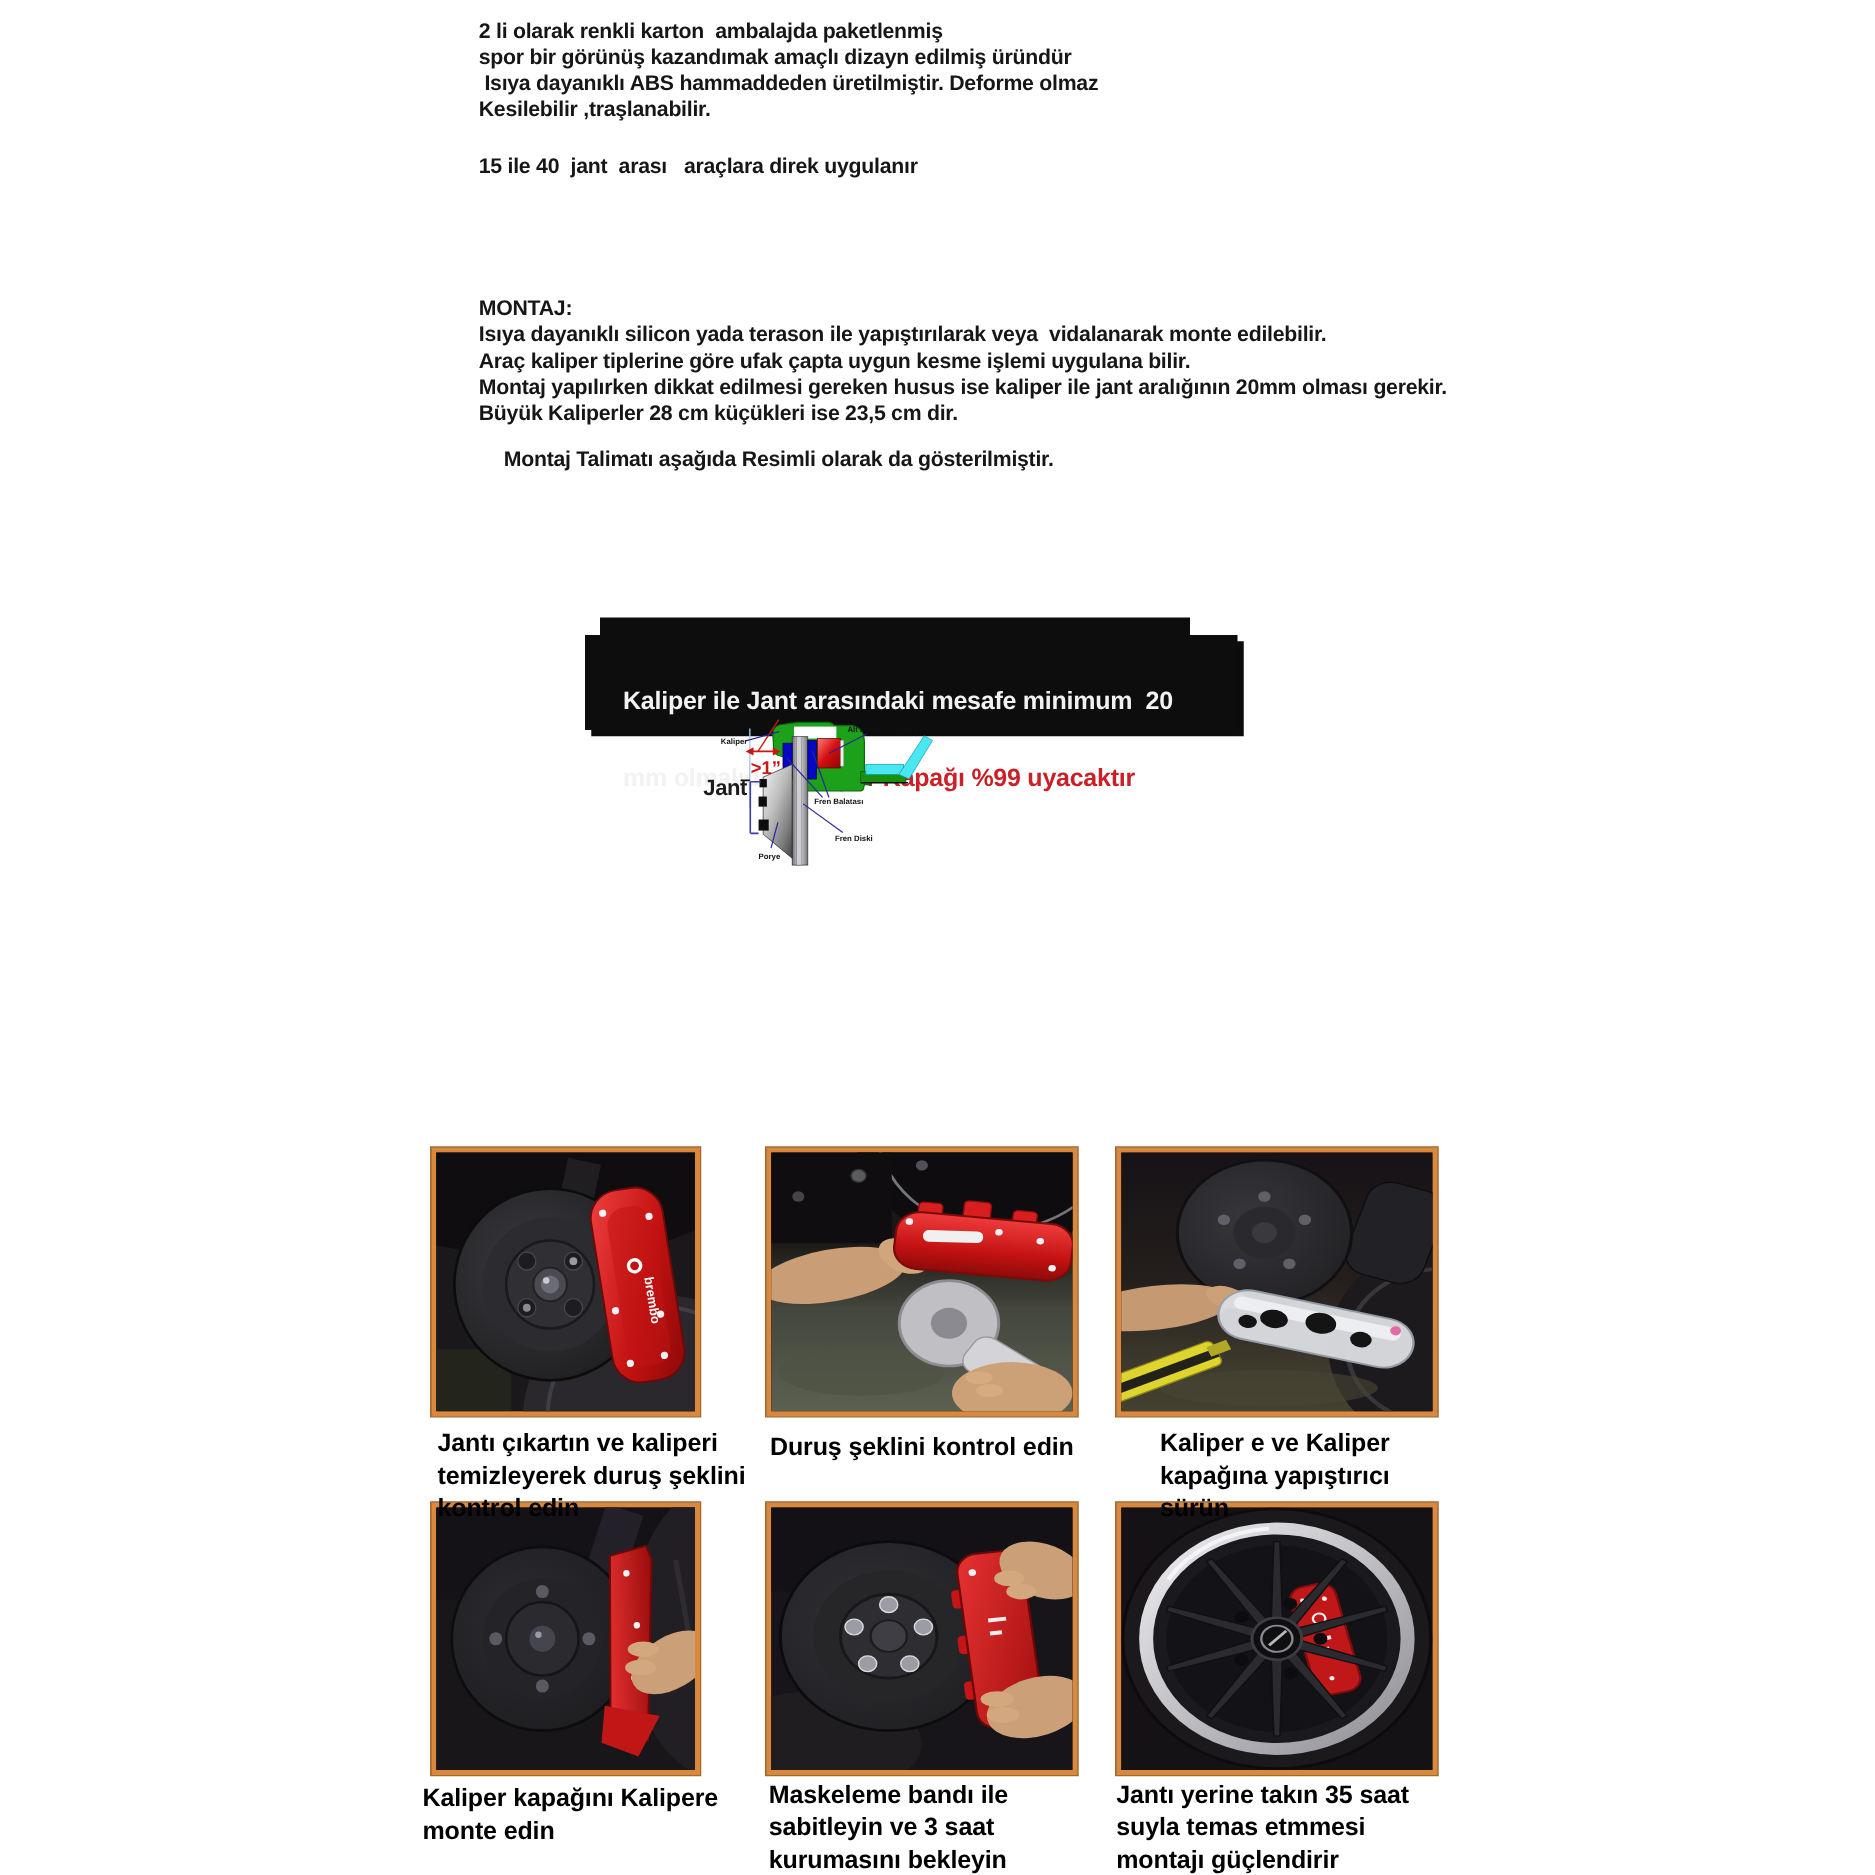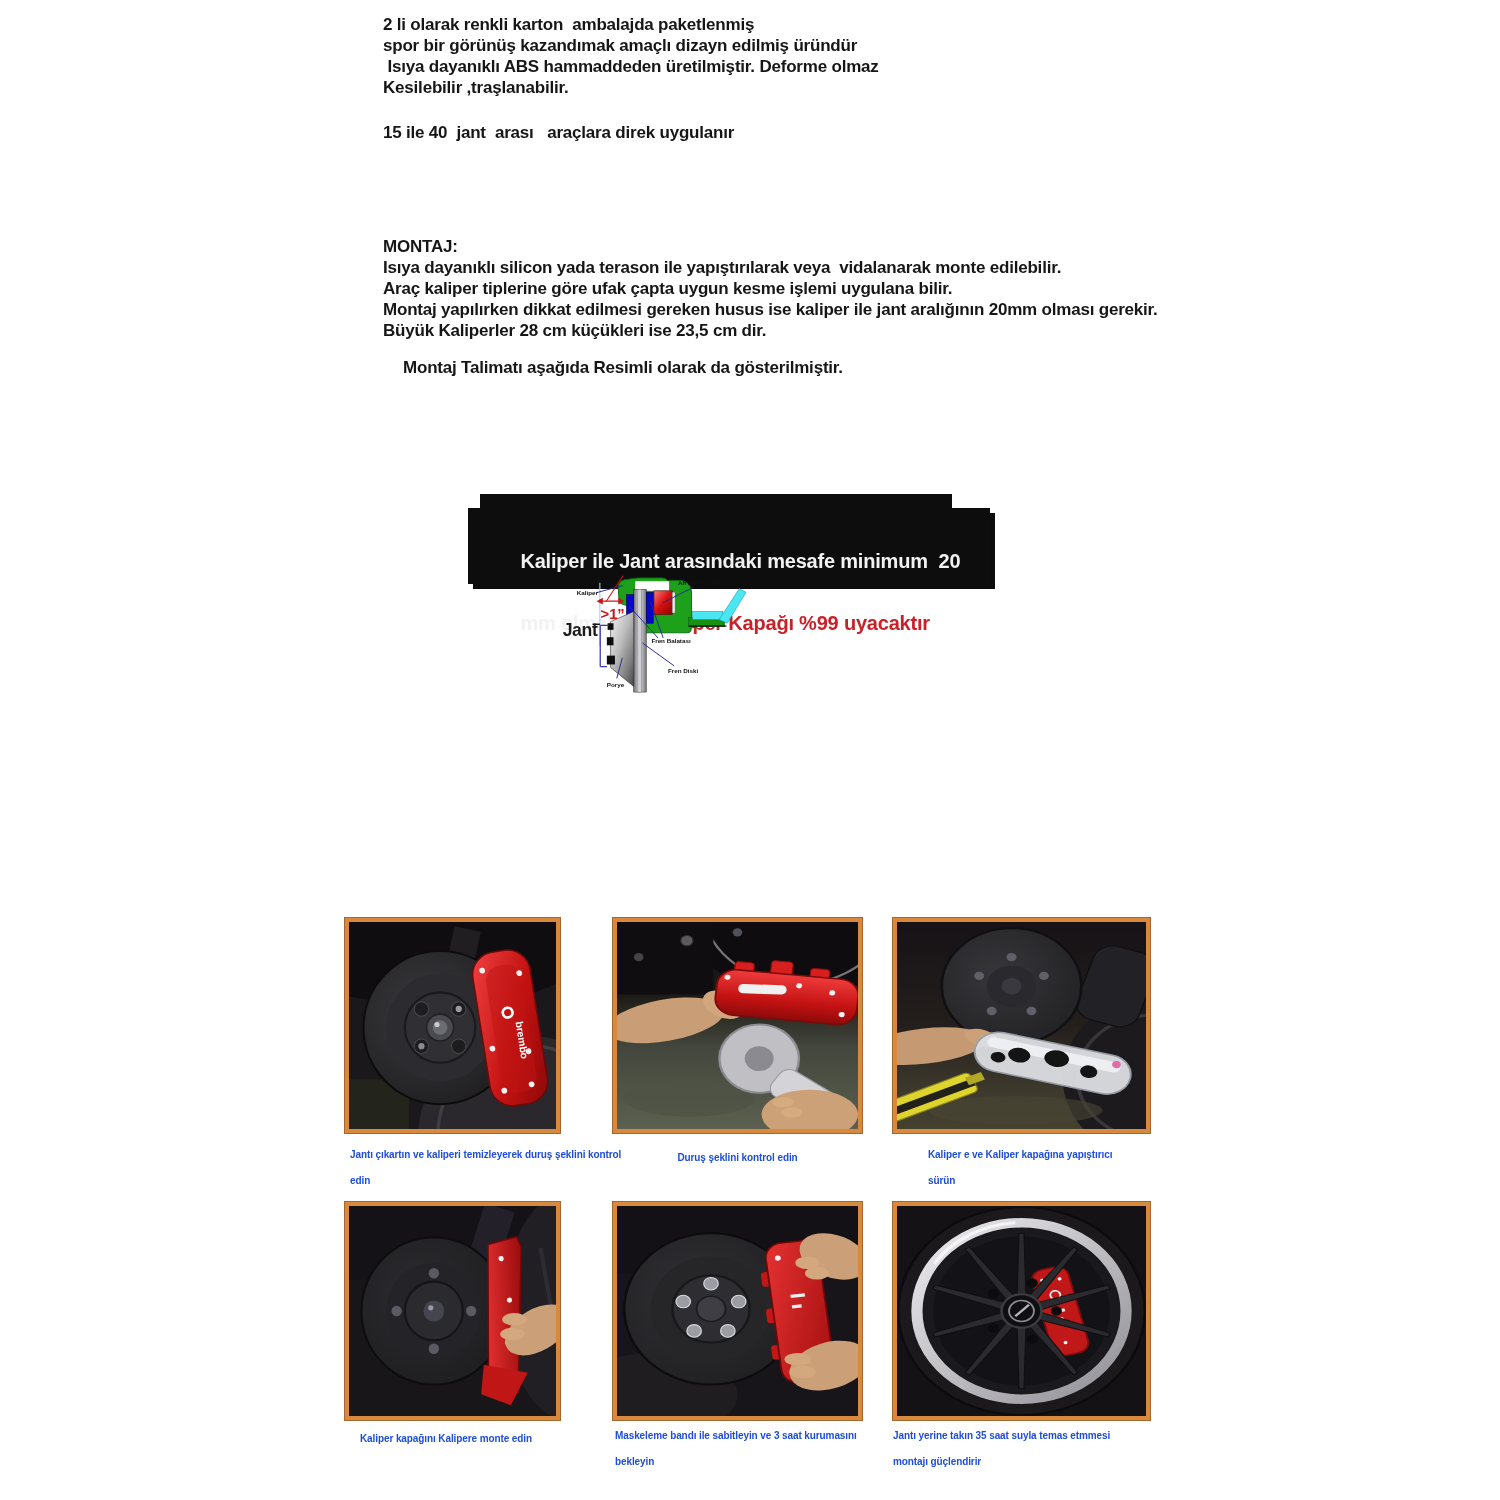--- a/index.html
+++ b/index.html
@@ -3,26 +3,26 @@
 <meta charset="utf-8">
 <style>
   html,body{margin:0;padding:0;background:#ffffff;}
   .page{position:relative;width:1500px;height:1500px;background:#fff;overflow:hidden;
         font-family:"Liberation Sans",sans-serif;font-weight:bold;color:#161616;}
   .abs{position:absolute;}
   .pre{white-space:pre-wrap;}
   .body-text{font-size:17px;line-height:21px;letter-spacing:-0.2px;}
   .montaj-footer{margin-top:16px;margin-left:20px;}
   .banner{box-sizing:border-box;background:#0d0d0d;color:#f2f2f2;font-size:20px;line-height:31px;
-          padding:7px 16px 8px 31px;letter-spacing:-0.2px;}
+          padding:7px 16px 8px 9px;letter-spacing:-0.2px;}
   .banner-step{background:#0d0d0d;}
   .banner .red{color:#c92127;margin-left:14px;}
   .photo{box-sizing:border-box;border:4px solid #d8893e;outline:1px solid #a5672a;background:#17141a;}
   .photo svg{display:block;width:100%;height:100%;}
-  .caption{font-size:10px;line-height:26px;letter-spacing:-0.1px;color:#1d4ed8;}
+  .caption{font-size:20px;line-height:26px;letter-spacing:-0.1px;color:#000000;}
   .center{text-align:center;}
   svg text{font-family:"Liberation Sans",sans-serif;}
 </style>
 </head>
 <body>
 
 <div class="page">
 
   <div class="abs body-text" style="left:383px;top:14px;width:640px;">
     <div class="pre">2 li olarak renkli karton  ambalajda paketlenmiş</div>
@@ -423,17 +423,17 @@
       </g>
       <circle cx="100" cy="100" r="16" fill="#0f0f12" stroke="#3c3c42" stroke-width="2"></circle>
       <circle cx="100" cy="100" r="10" fill="none" stroke="#8a8a92" stroke-width="1.5"></circle>
       <line x1="95" y1="105" x2="106" y2="94" stroke="#b8b8c0" stroke-width="2"></line>
     </svg>
   </div>
 
   <div class="abs caption" style="left:350px;top:1142px;width:280px;">Jantı çıkartın ve kaliperi temizleyerek duruş şeklini kontrol edin</div>
   <div class="abs caption center" style="left:613px;top:1145px;width:249px;">Duruş şeklini kontrol edin</div>
   <div class="abs caption" style="left:928px;top:1142px;width:212px;">Kaliper e ve Kaliper kapağına yapıştırıcı sürün</div>
-  <div class="abs caption" style="left:360px;top:1426px;width:258px;">Kaliper kapağını Kalipere monte edin</div>
+  <div class="abs caption" style="left:338px;top:1426px;width:258px;">Kaliper kapağını Kalipere monte edin</div>
   <div class="abs caption" style="left:615px;top:1423px;width:268px;">Maskeleme bandı ile sabitleyin ve 3 saat kurumasını bekleyin</div>
   <div class="abs caption" style="left:893px;top:1423px;width:252px;">Jantı yerine takın 35 saat suyla temas etmmesi montajı güçlendirir</div>
 
 </div>
 
 </body></html>

